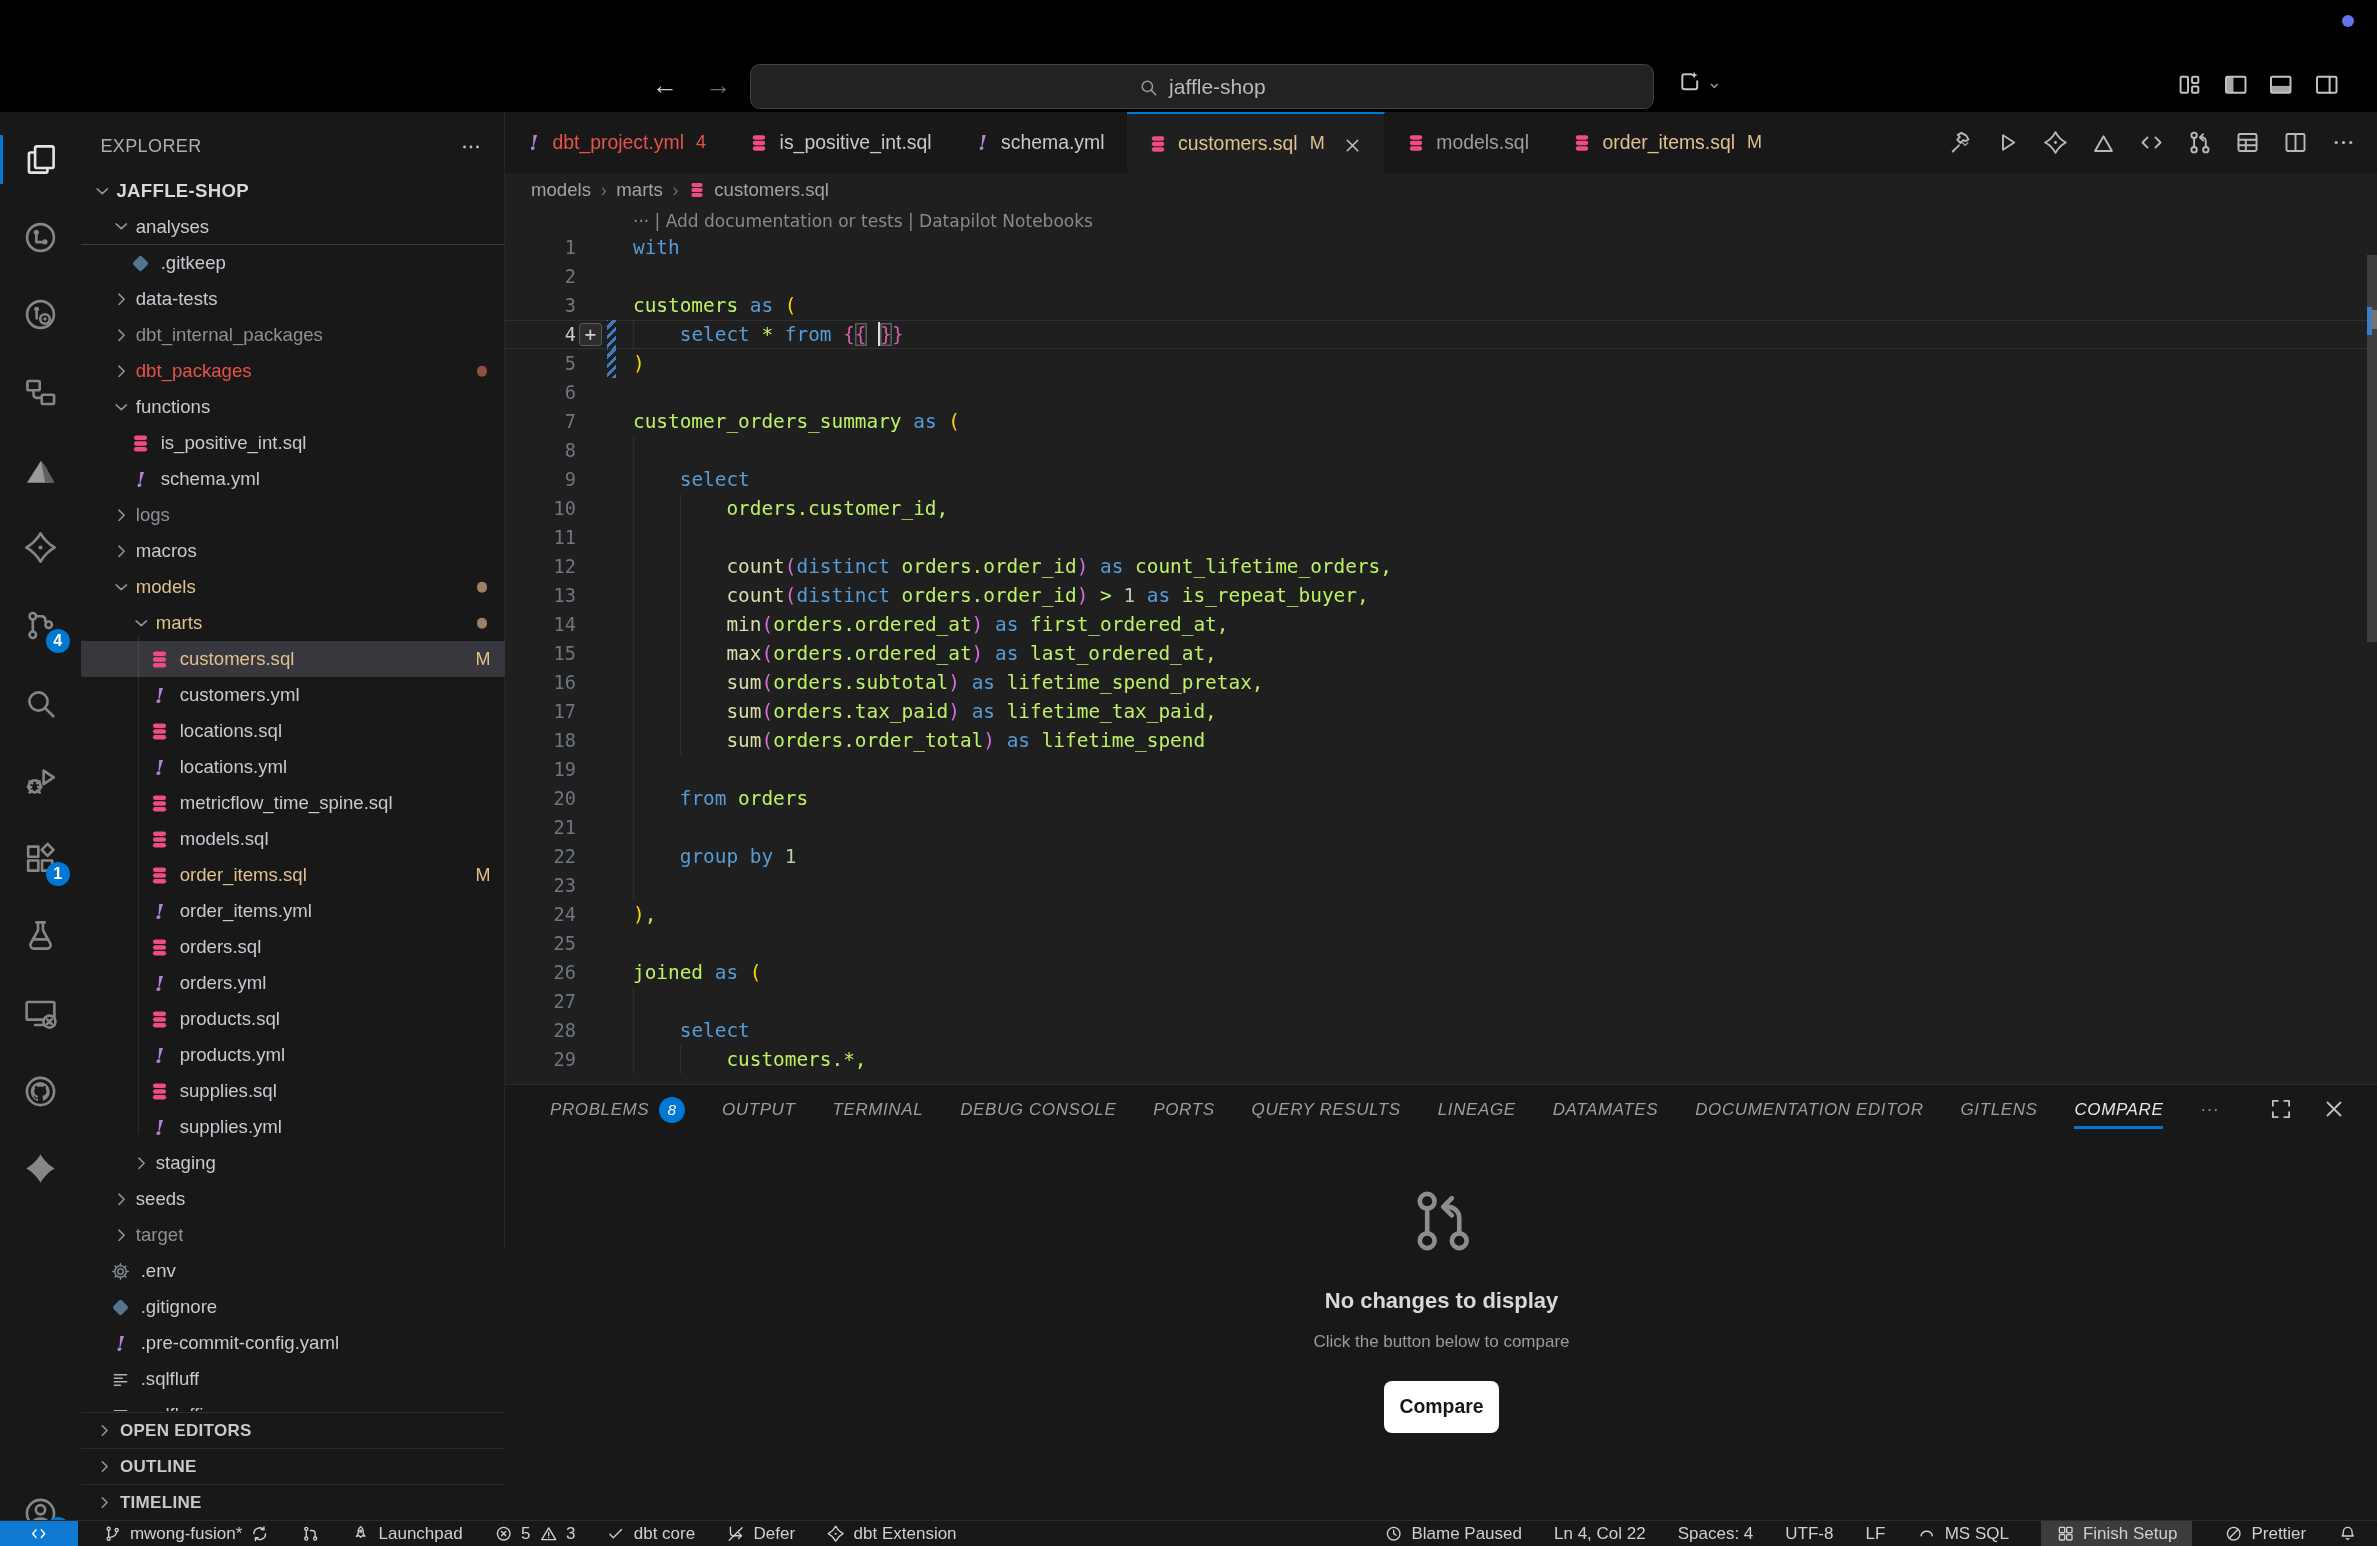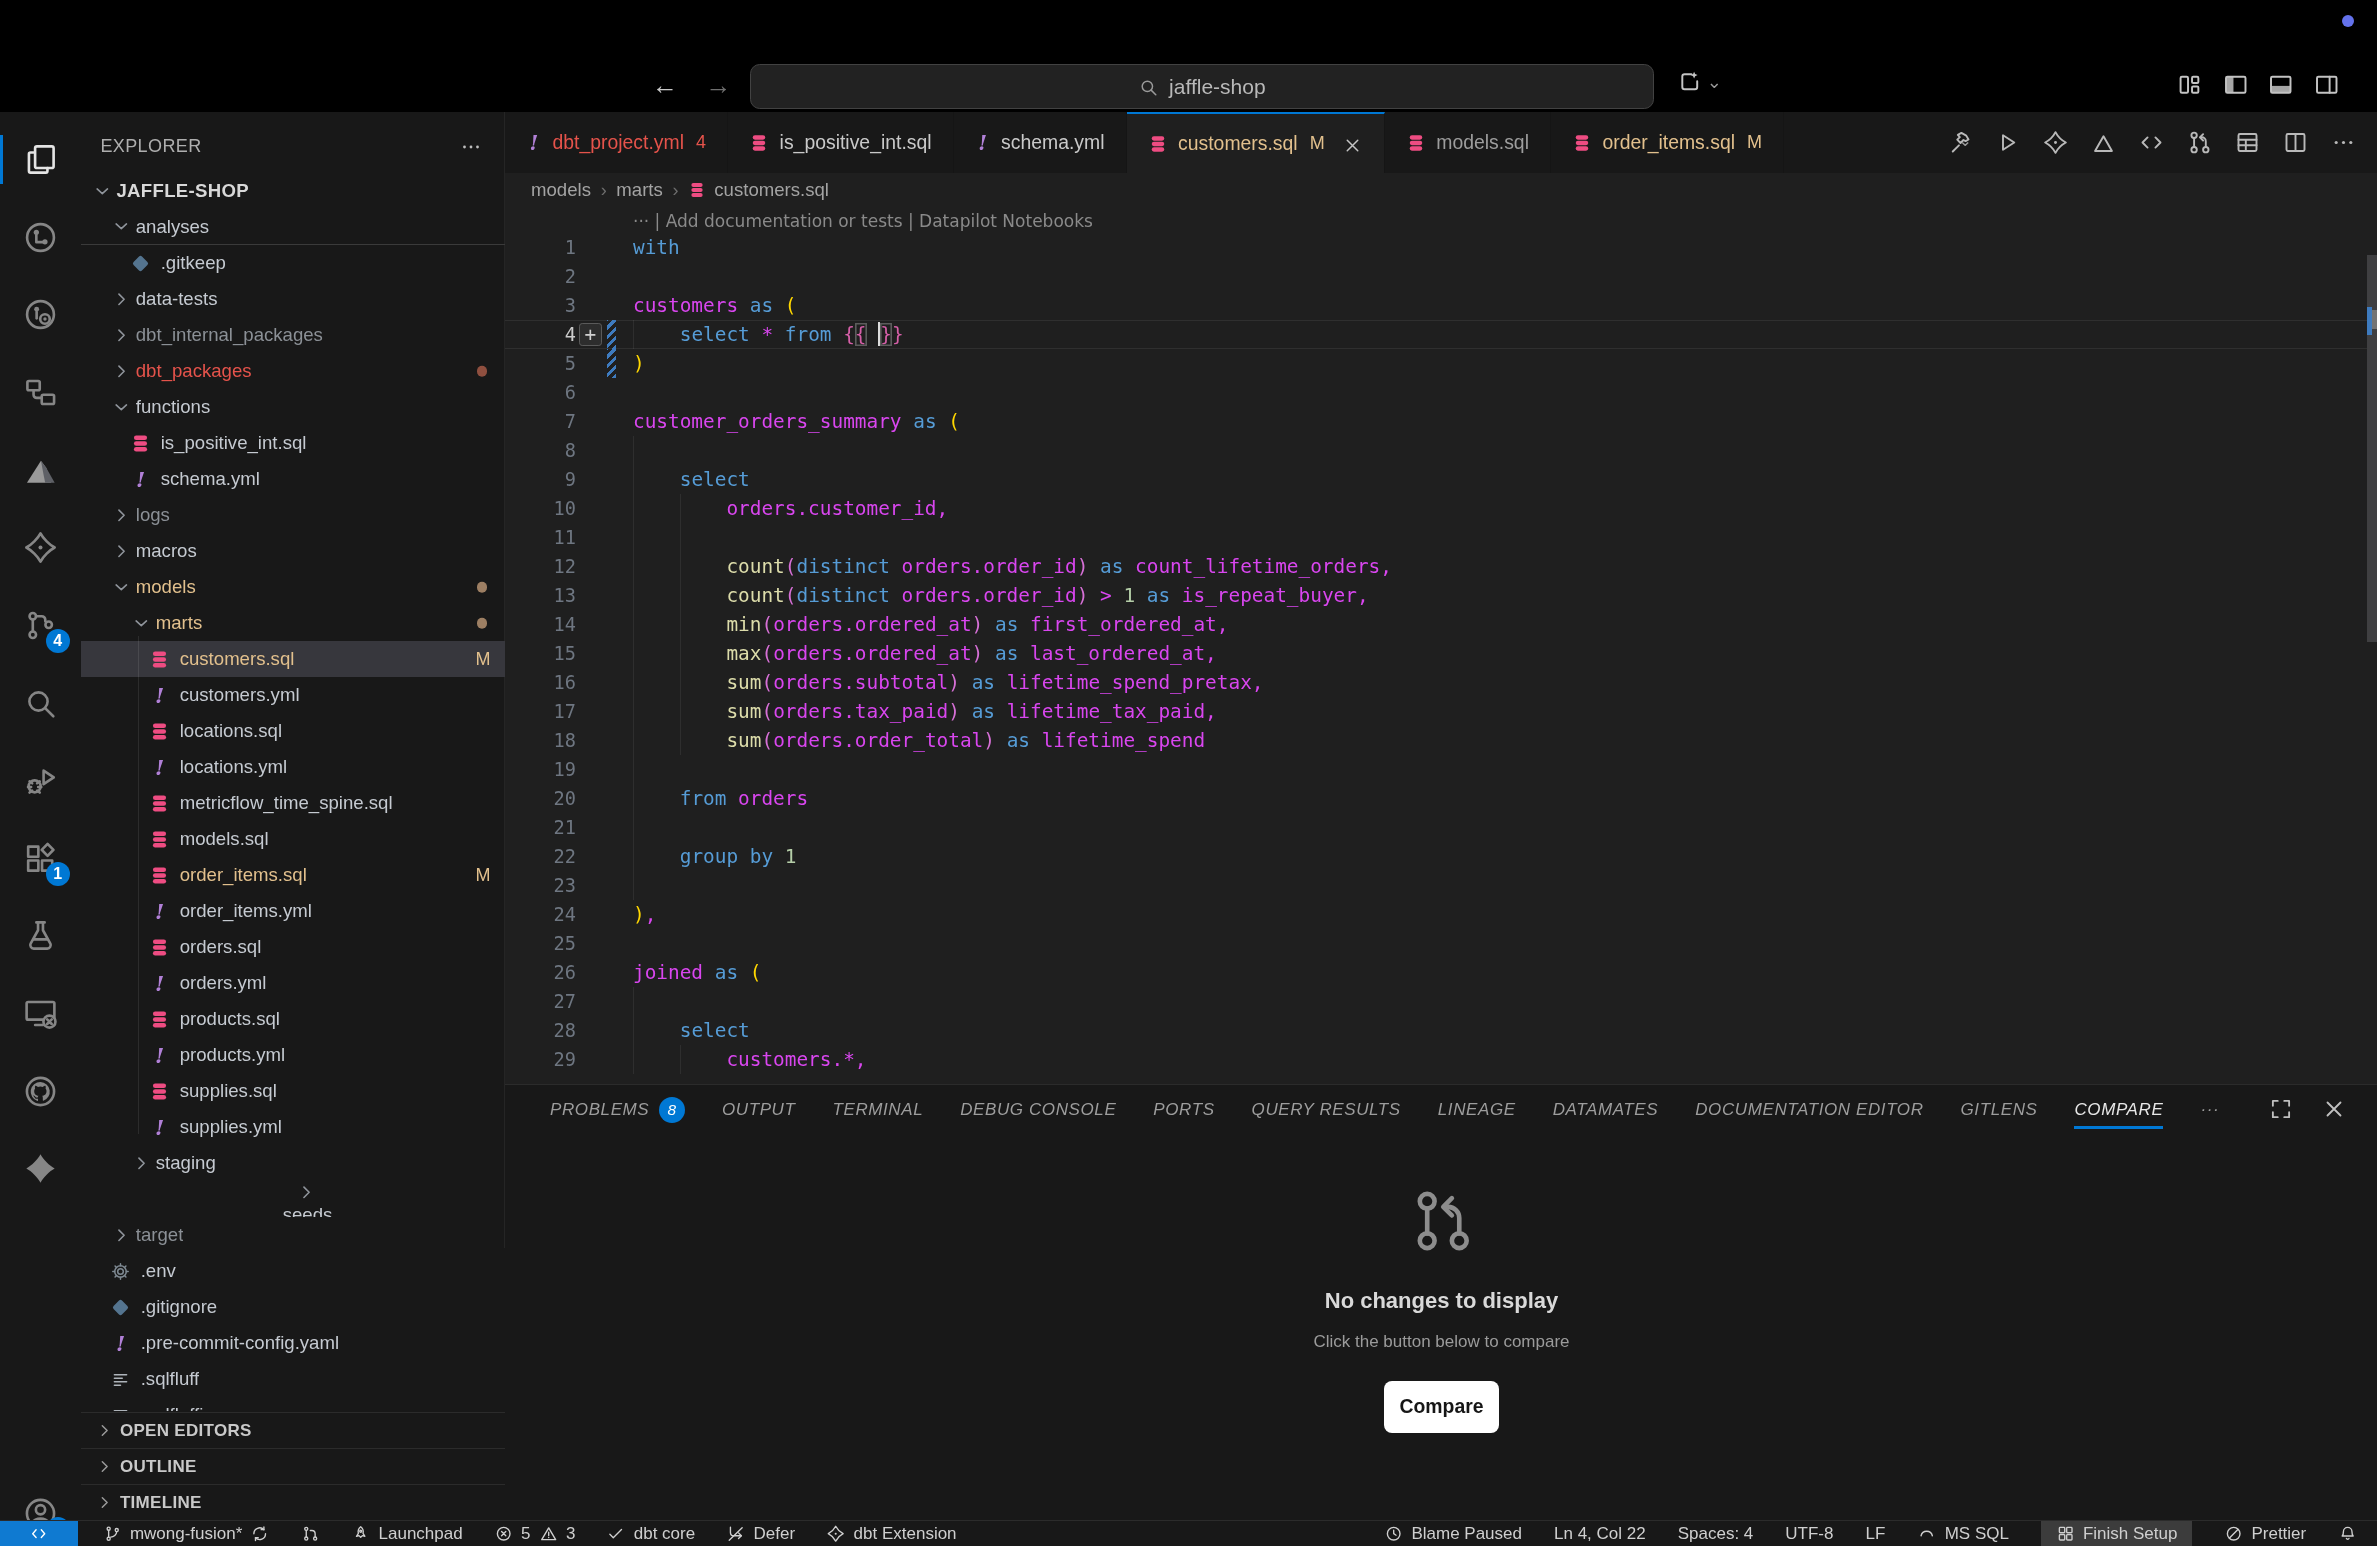--- a/index.html
+++ b/index.html
@@ -81,21 +81,21 @@
   .code-line{position:relative;height:29px;font-family:"DejaVu Sans Mono",monospace;font-size:19.4px;line-height:29px;white-space:pre;}
   .code-line .ln{position:absolute;left:0;top:0;width:71px;text-align:right;color:#6e7681;font-size:18.6px;}
   .code-line.cur .ln{color:#cbcbcb;}
   .code-line .txt{position:absolute;left:128px;top:0;}
   .code-line.cur{box-shadow:inset 0 0.8px 0 rgba(255,255,255,.1), inset 0 -0.8px 0 rgba(255,255,255,.1);}
   .modstripe{position:absolute;left:102px;top:0;width:9px;height:29px;
     background:repeating-linear-gradient(315deg,#3e7bbf 0 3.2px,rgba(0,0,0,0) 3.2px 6.5px);}
   .plusbox{position:absolute;left:74px;top:3.2px;width:22.6px;height:22.6px;background:#2d2d2d;border:0.8px solid #5a5a5a;
     border-radius:3.2px;color:#d0d0d0;font-size:19.4px;line-height:21px;text-align:center;}
   .iguide{position:absolute;top:0;width:0.8px;height:29px;background:rgba(255,255,255,.07);}
-  .c-k{color:#569cd6}.c-f{color:#dcdcaa}.c-d{color:#d946ef}.c-y{color:#ffd700}
+  .c-k{color:#569cd6}.c-f{color:#dcdcaa}.c-d{color:#bef264}.c-y{color:#ffd700}
   .c-p{color:#d670d6}.c-j{color:#d65fa8}.c-n{color:#b5cea8}
   .bx{box-shadow:inset 0 0 0 1.6px #5c5c5c;}
   .cursor{display:inline-block;width:0;height:24px;border-left:2.4px solid #dcdcdc;vertical-align:middle;margin-top:-3.2px;}
   #scrollbar{position:absolute;right:0;top:61px;width:11.3px;height:911px;}
   #sb-thumb{position:absolute;left:0;top:82px;width:11.3px;height:387px;background:#3f3f41;}
   #sb-mark-blue{position:absolute;left:0;top:134px;width:4.9px;height:27.5px;background:#3e7bbf;}
   #sb-mark-gray{position:absolute;left:4.9px;top:137px;width:6.5px;height:19.4px;background:#747474;}
 
   
   #panel{position:absolute;left:505px;top:1084px;width:1873px;height:437px;background:#181818;border-top:0.8px solid #2b2b2b;}
@@ -459,21 +459,21 @@
       <div class="trow" style="padding-left: 68px;">
         <span class="warnmark">!</span>
         <span class="lbl ">supplies.yml</span>
       </div>
       <div class="trow" style="padding-left: 49px;">
         <svg class="ic chev" viewBox="0 0 24 24" fill="none" stroke="currentColor" stroke-width="1.7" stroke-linecap="round" stroke-linejoin="round">
           <path d="M9.5 6.5l5.5 5.5-5.5 5.5"></path>
         </svg>
         <span class="lbl ">staging</span>
       </div>
-      <div class="trow" style="padding-left: 29px; flex-direction: column;">
+      <div class="trow" style="padding-left: 29px;">
         <svg class="ic chev" viewBox="0 0 24 24" fill="none" stroke="currentColor" stroke-width="1.7" stroke-linecap="round" stroke-linejoin="round">
           <path d="M9.5 6.5l5.5 5.5-5.5 5.5"></path>
         </svg>
         <span class="lbl ">seeds</span>
       </div>
       <div class="trow" style="padding-left: 29px;">
         <svg class="ic chev" viewBox="0 0 24 24" fill="none" stroke="currentColor" stroke-width="1.7" stroke-linecap="round" stroke-linejoin="round">
           <path d="M9.5 6.5l5.5 5.5-5.5 5.5"></path>
         </svg>
         <span class="lbl fc-dim">target</span>

